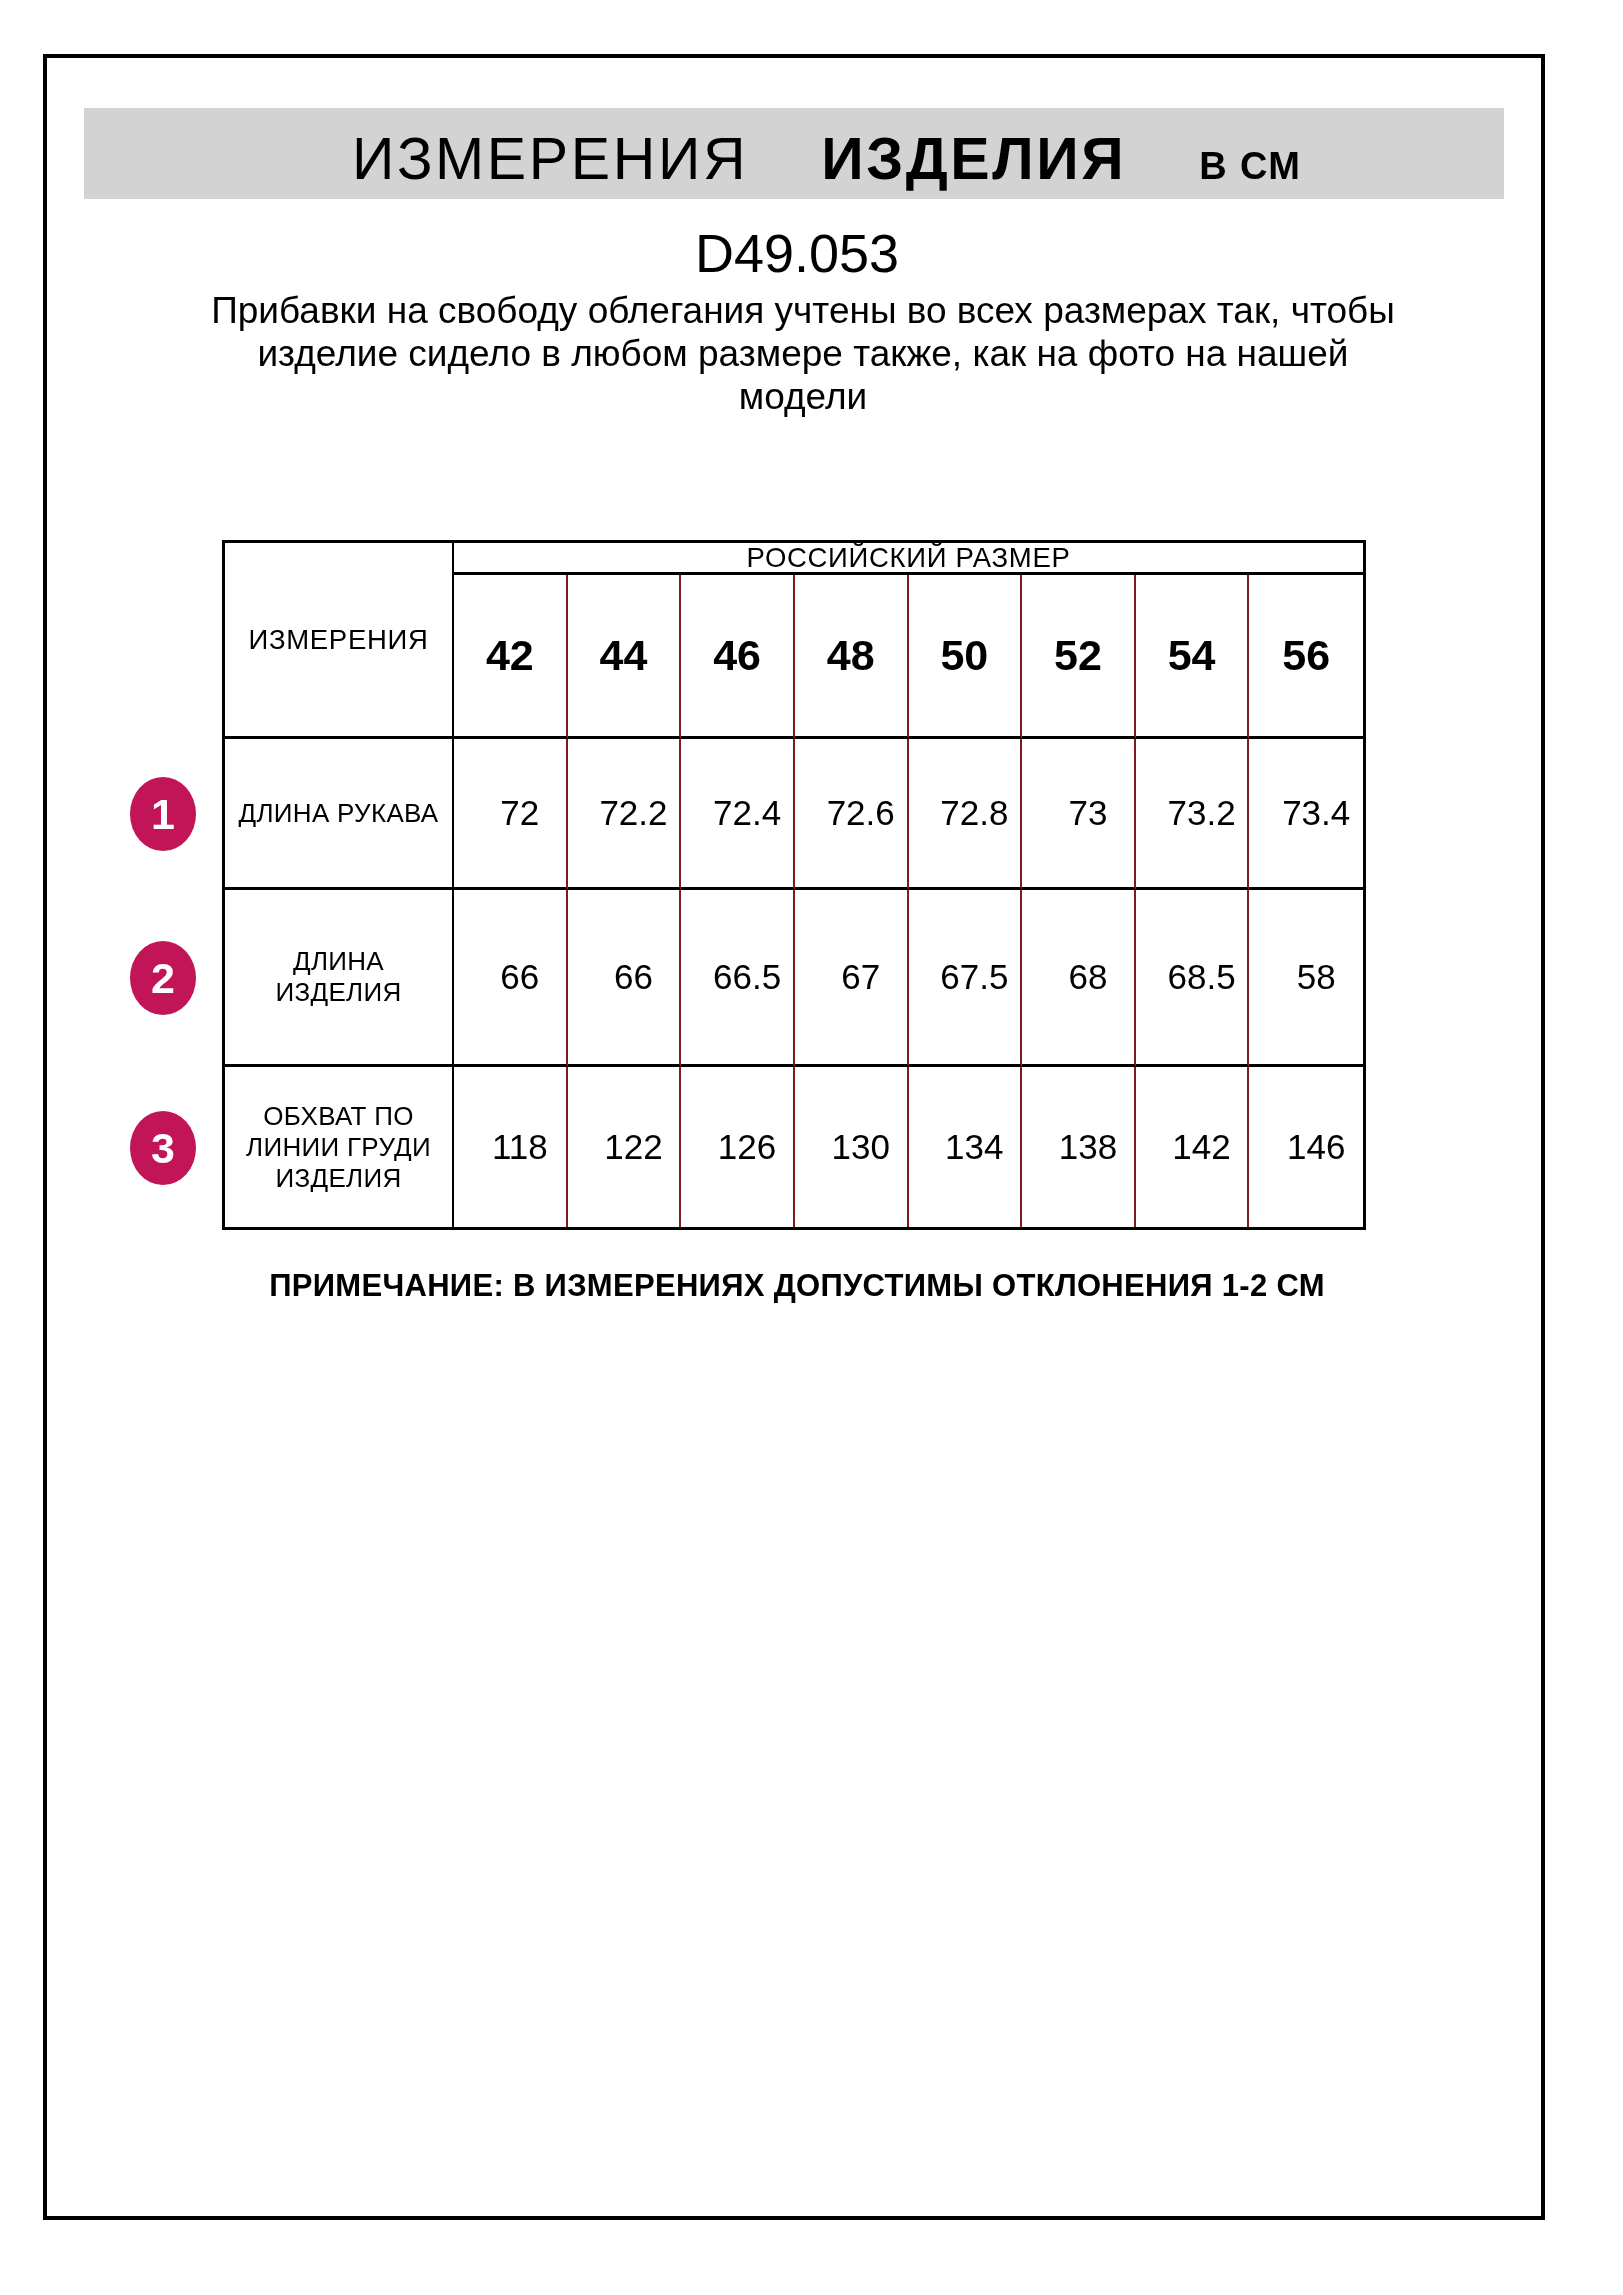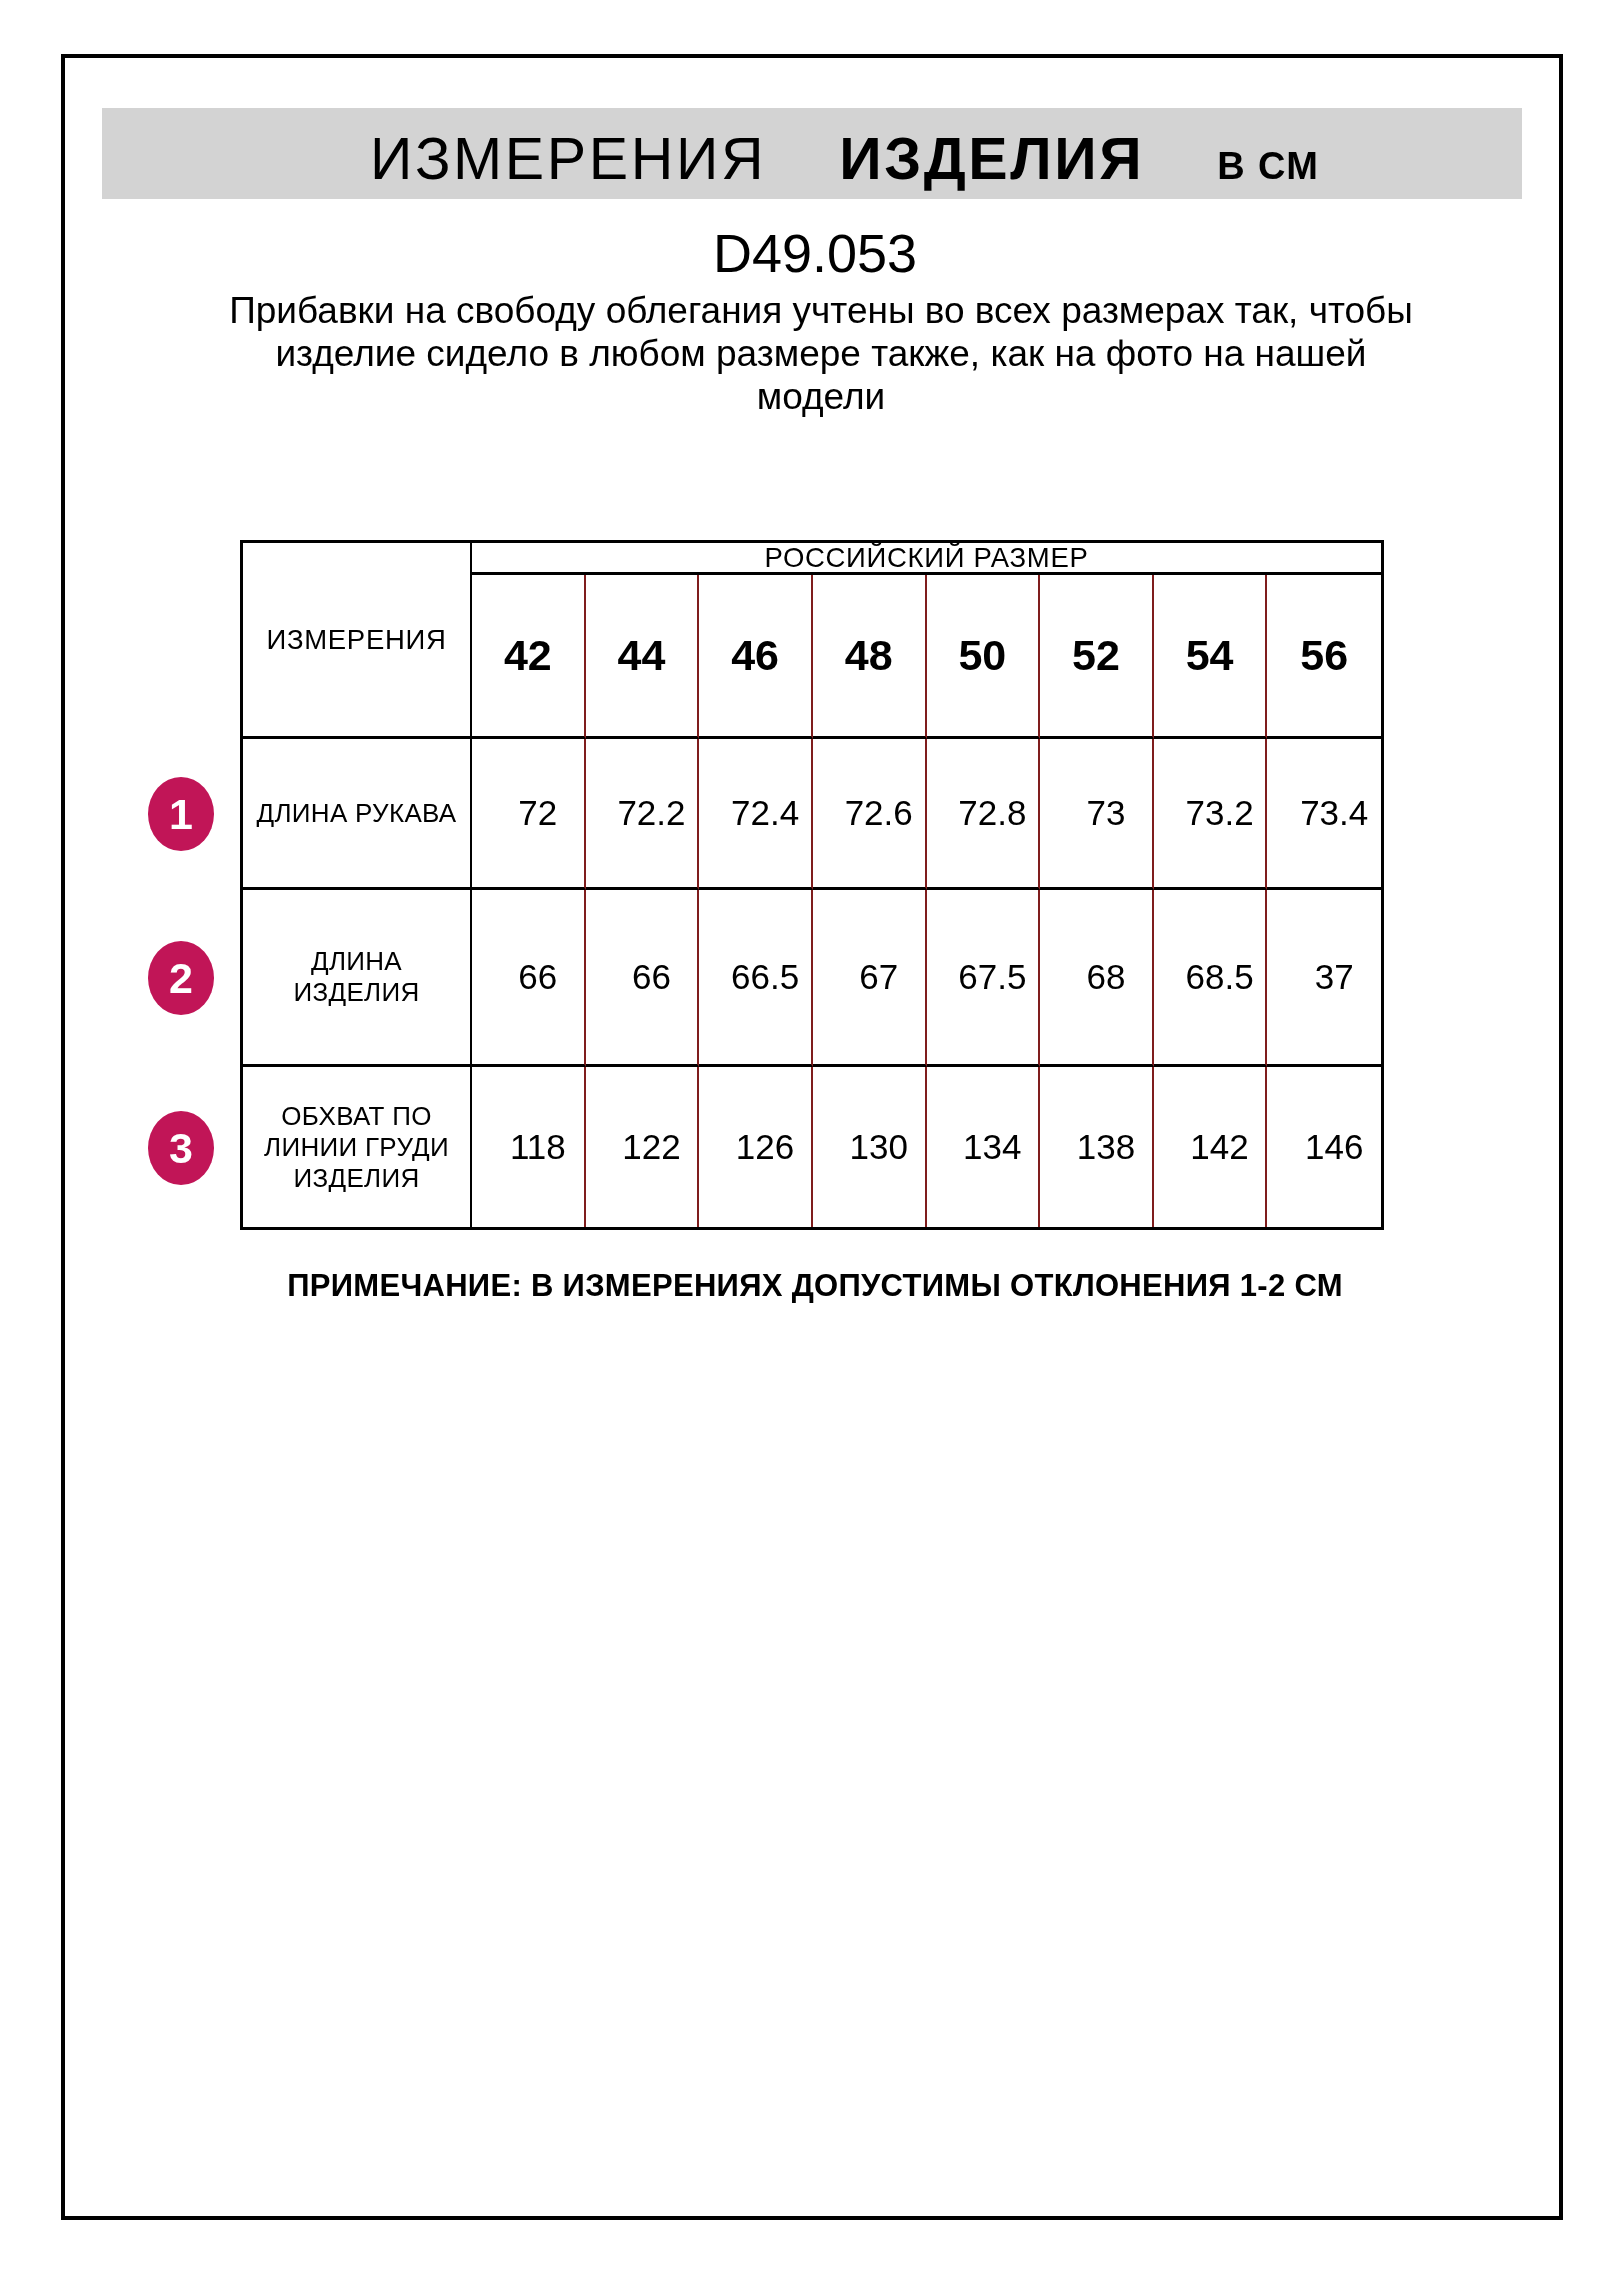--- a/index.html
+++ b/index.html
@@ -2,21 +2,21 @@
 <html style="font-size:10.5px"><head>
 <meta charset="utf-8">
 <style>
   * { margin:0; padding:0; box-sizing:border-box; }
   html,body { background:#ffffff; }
   body {
     width:1623px; height:2295px;
     font-family:"Liberation Sans","DejaVu Sans",sans-serif;
     color:#000; position:relative; overflow:hidden;
   }
-  .page { position:absolute; left:18px; top:0; width:1507px; height:2295px; background:#fff; }
+  .page { position:absolute; left:0; top:0; width:1507px; height:2295px; background:#fff; }
 
   .frame {
     position:absolute; left:43px; top:54px; width:1502px; height:2166px;
     border:4.6px solid #000; background:transparent;
   }
 
   .banner {
     position:absolute; left:84px; top:108px; width:1420px; height:91px;
     background:#d3d3d3;
     display:flex; align-items:baseline; justify-content:center;
@@ -128,21 +128,21 @@
 
     <div class="cell lab-col row-label">ДЛИНА
 ИЗДЕЛИЯ</div>
     <div class="cell val">66</div>
     <div class="cell val">66</div>
     <div class="cell val">66.5</div>
     <div class="cell val">67</div>
     <div class="cell val">67.5</div>
     <div class="cell val">68</div>
     <div class="cell val">68.5</div>
-    <div class="cell val last-col">37</div>
+    <div class="cell val last-col">58</div>
 
     <div class="cell lab-col row-label last-row">ОБХВАТ ПО
 ЛИНИИ ГРУДИ
 ИЗДЕЛИЯ</div>
     <div class="cell val last-row">118</div>
     <div class="cell val last-row">122</div>
     <div class="cell val last-row">126</div>
     <div class="cell val last-row">130</div>
     <div class="cell val last-row">134</div>
     <div class="cell val last-row">138</div>

